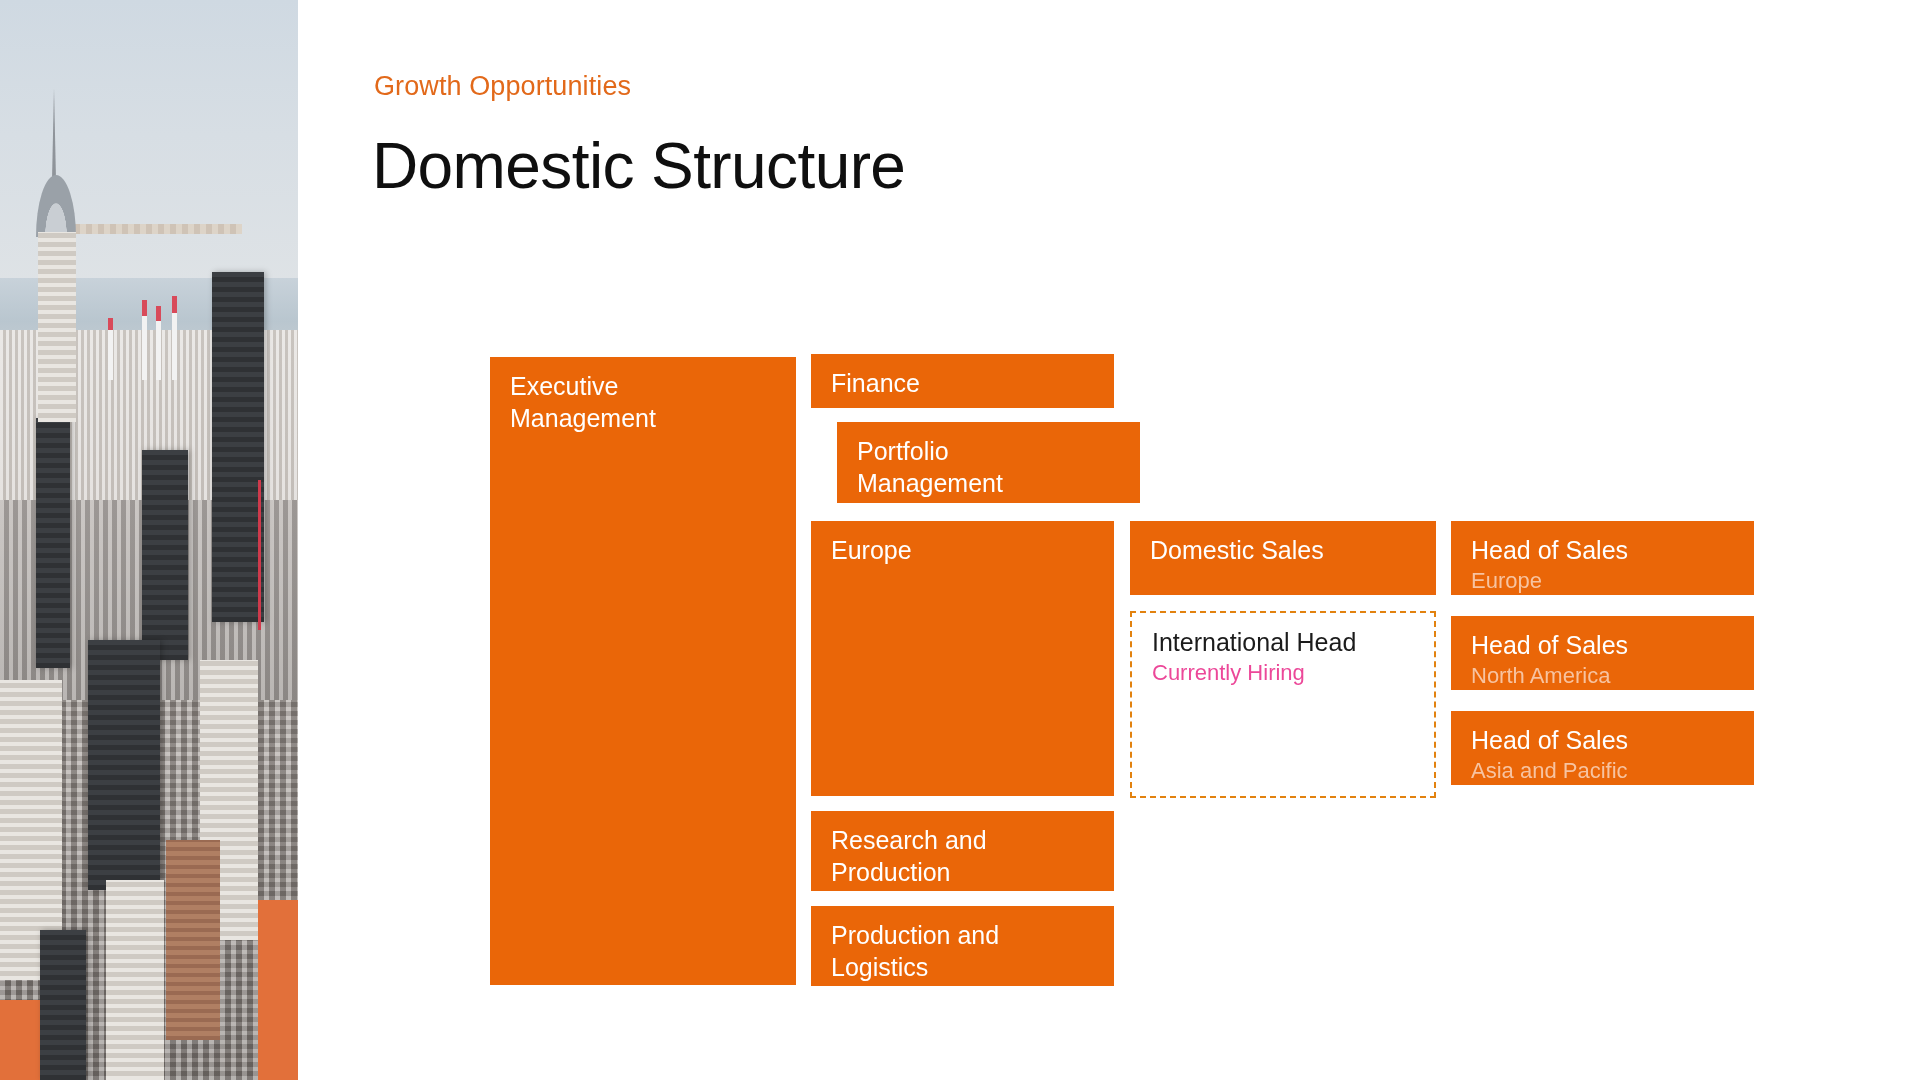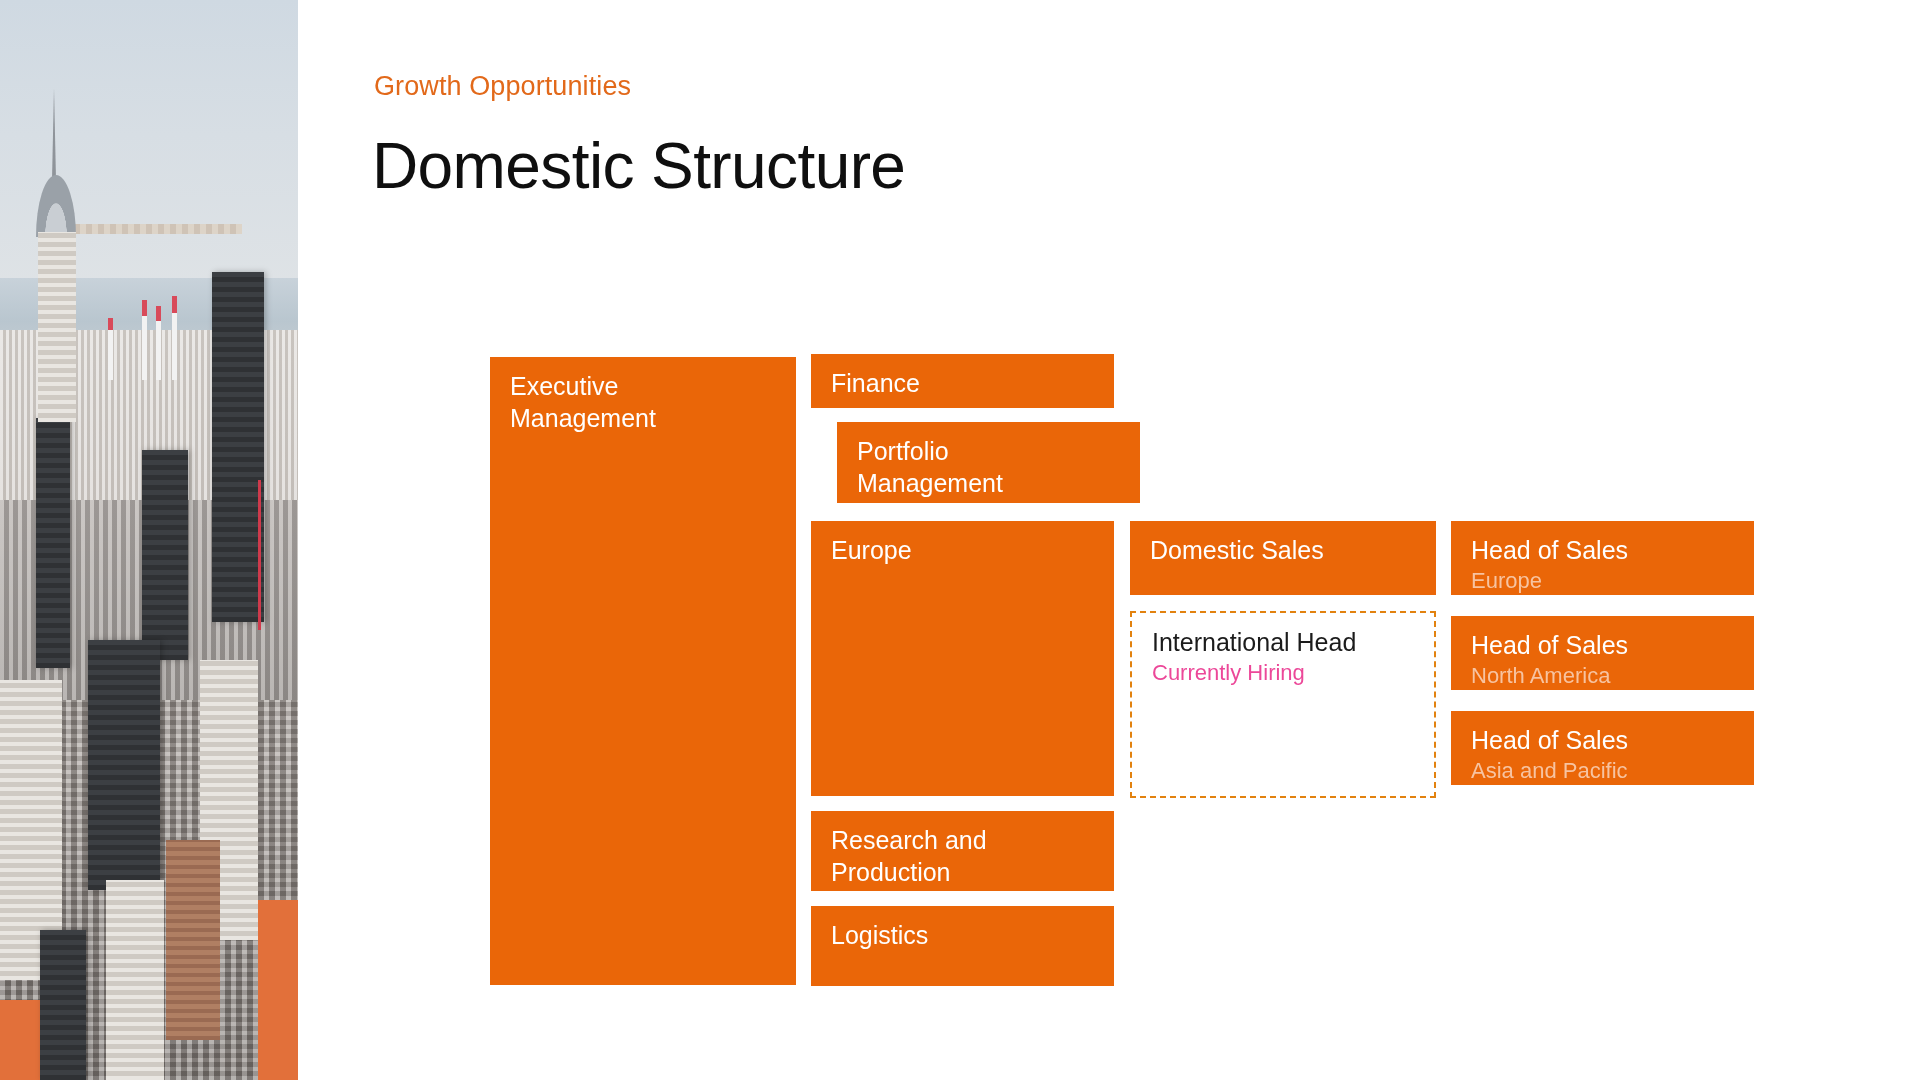--- a/index.html
+++ b/index.html
@@ -221,20 +221,21 @@
     <div class="node" id="n-sales">
       <span class="title">Europe</span>
     </div>
 
     <div class="node" id="n-rnd">
       <span class="title">Research and</span>
       <span class="title">Production</span>
     </div>
 
     <div class="node" id="n-prod">
+      <span class="title">Production and</span>
       <span class="title">Logistics</span>
     </div>
 
     <div class="node" id="n-domestic">
       <span class="title">Domestic Sales</span>
     </div>
 
     <div class="node vacancy" id="n-intl">
       <span class="title">International Head</span>
       <span class="sub">Currently Hiring</span>

